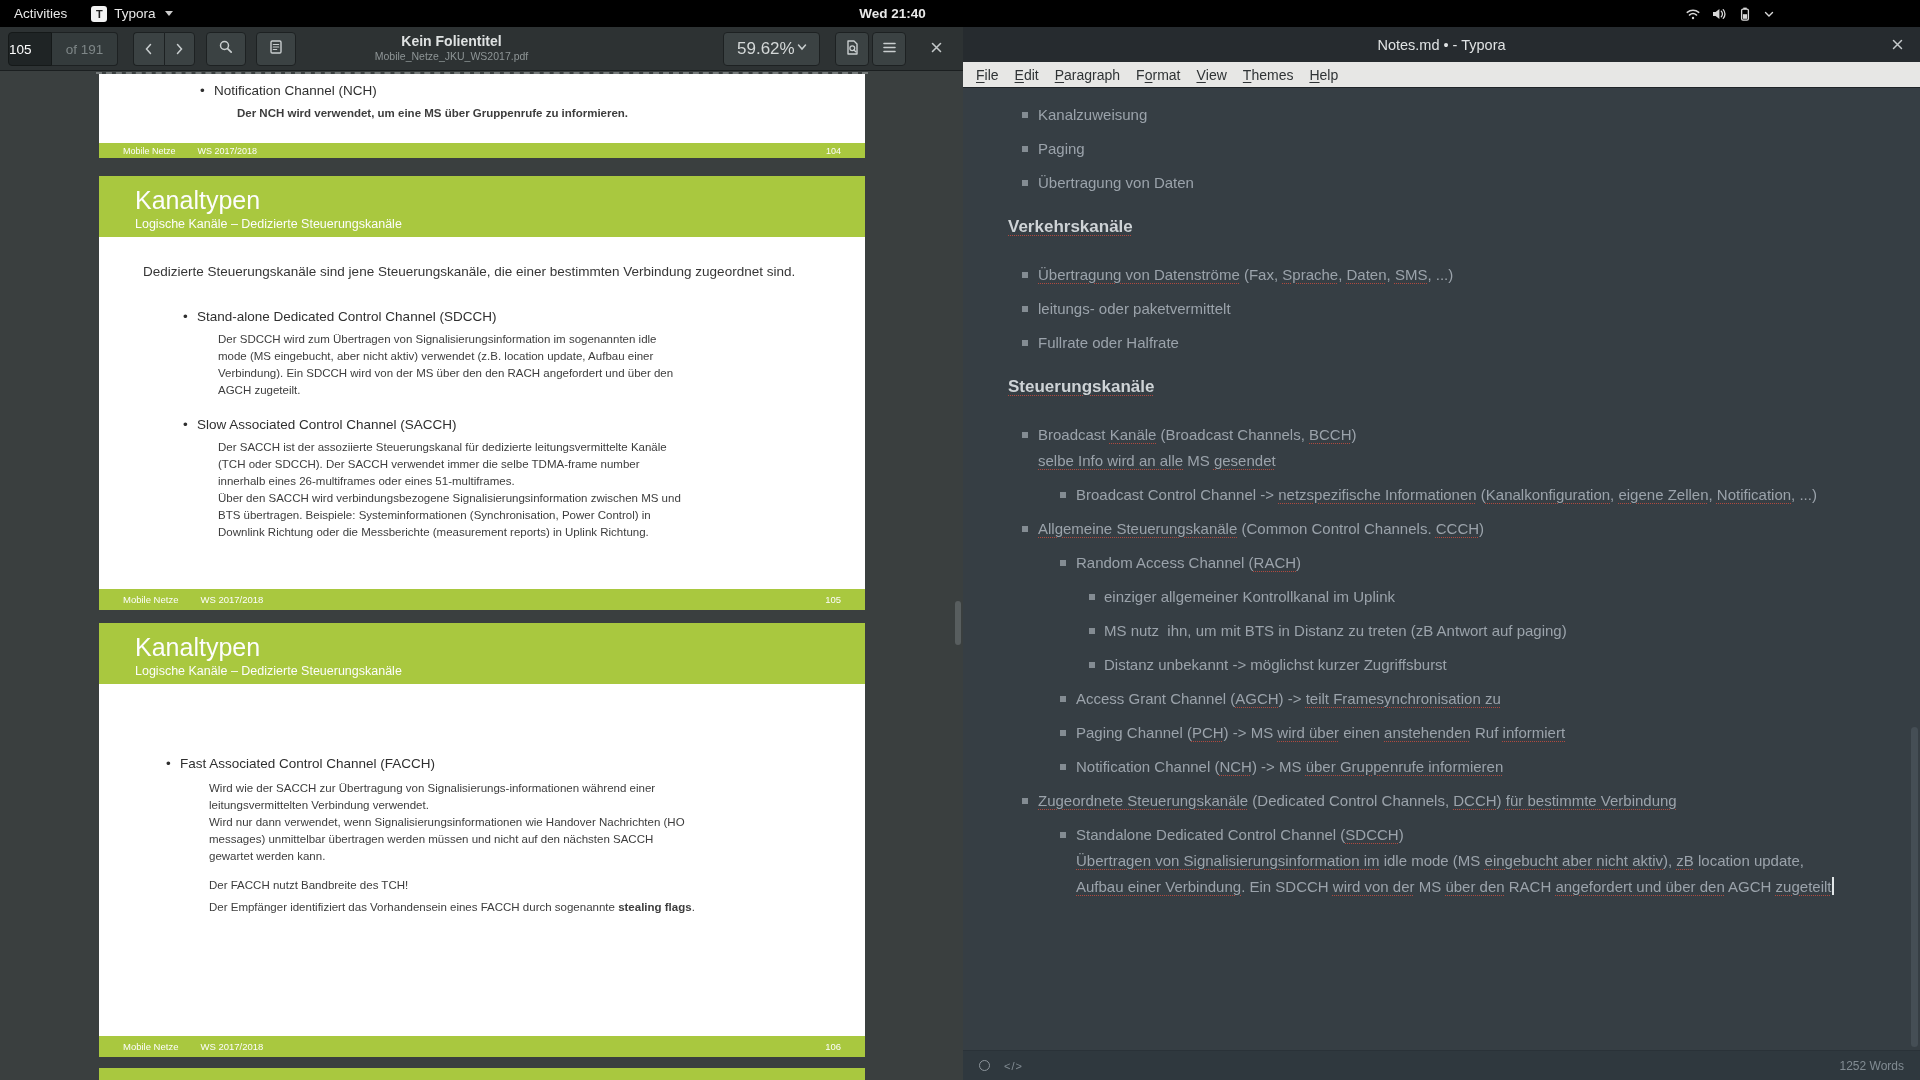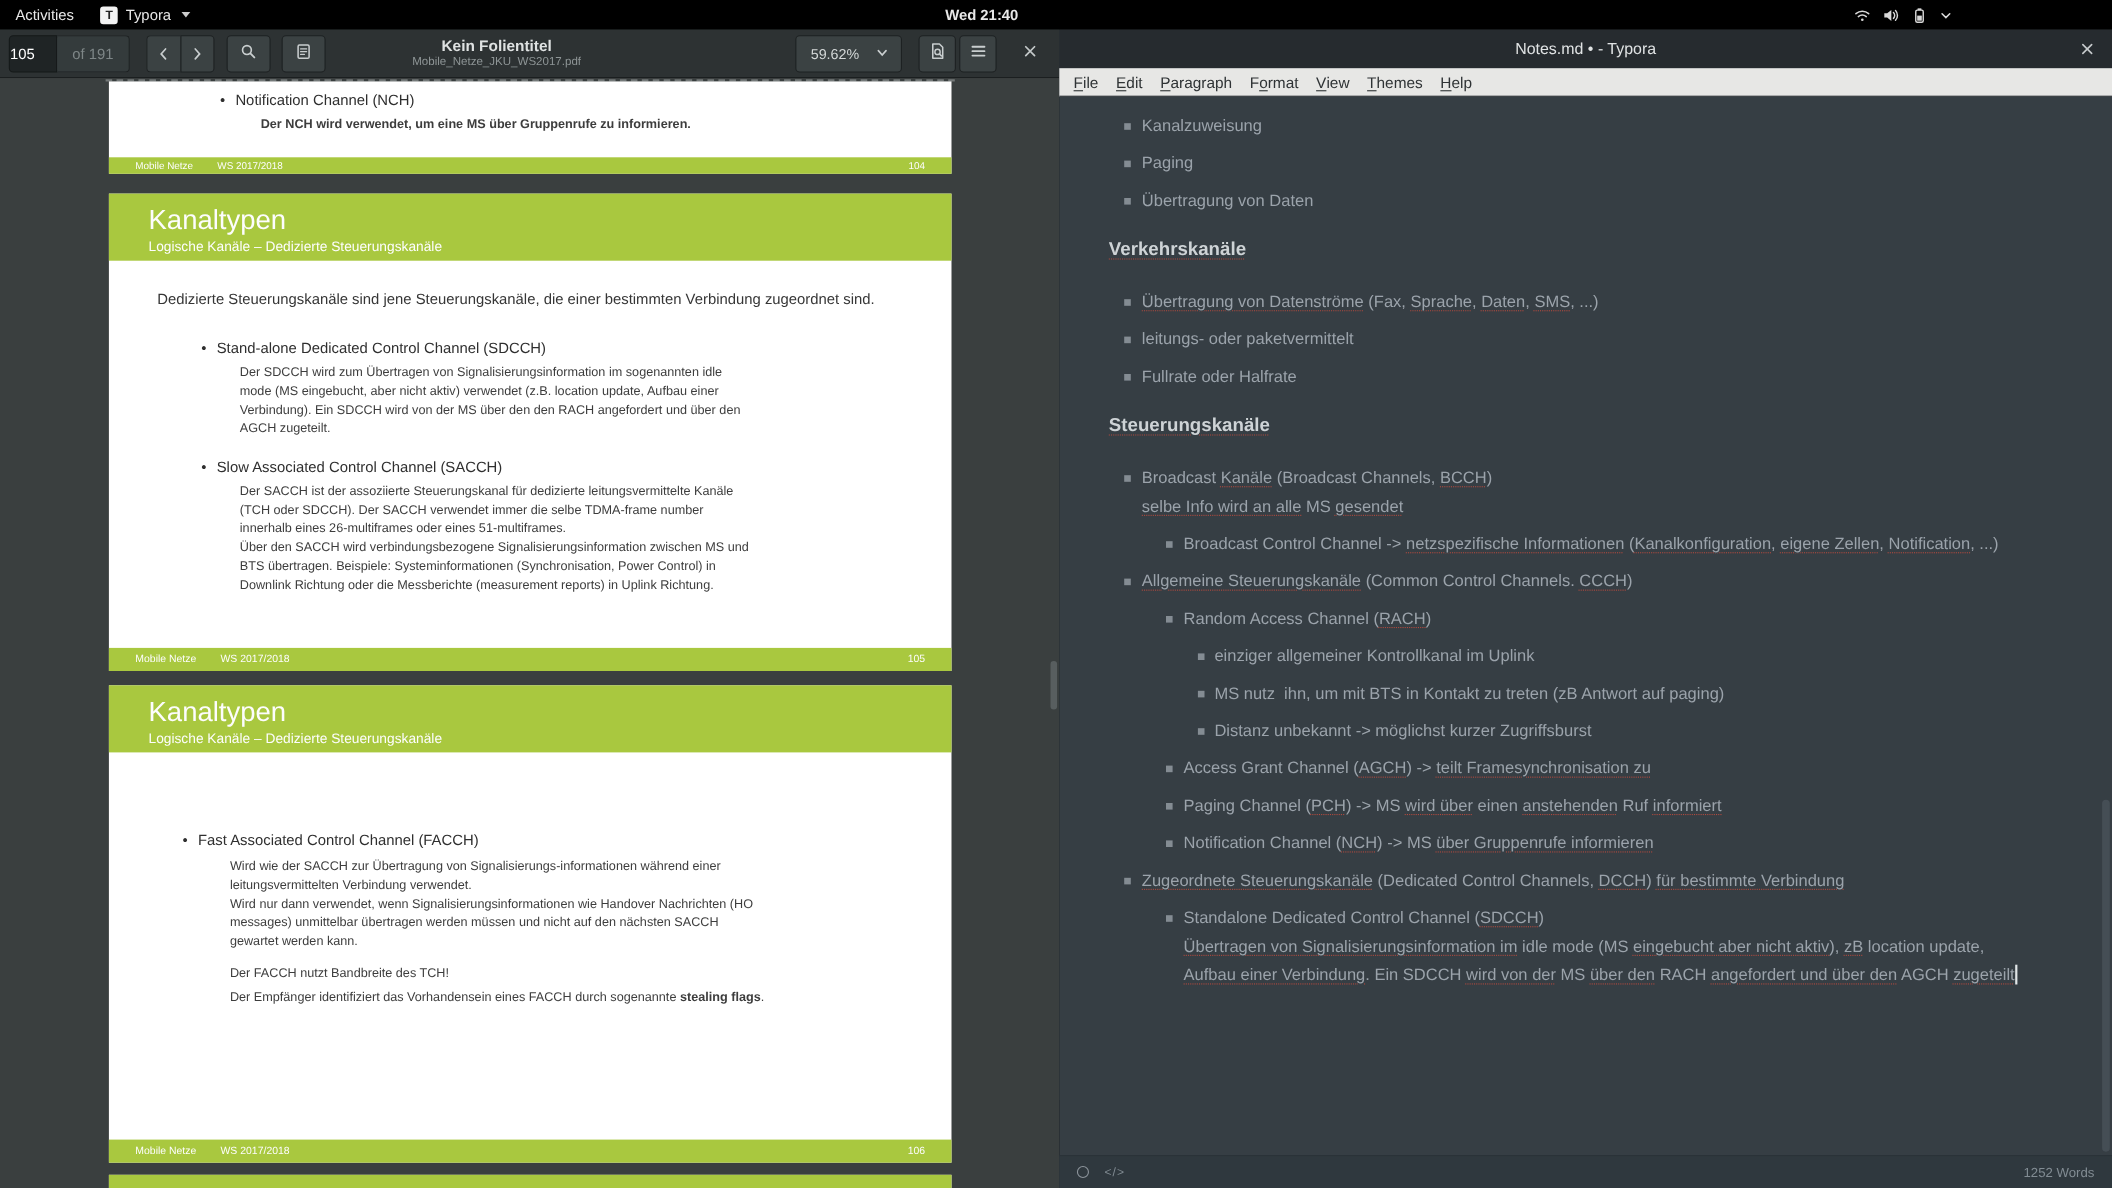--- a/index.html
+++ b/index.html
@@ -23,21 +23,21 @@
   .ev-btn { position:absolute; top:5px; height:34px; background:#3b4243; border:1px solid #1d2122; border-radius:4px; color:#c9cecf; display:flex; align-items:center; justify-content:center; }
   .ev-entry { position:absolute; top:5px; height:34px; background:#1f2425; border:1px solid #151919; border-radius:4px 0 0 4px; color:#fff; font-size:13.5px; display:flex; align-items:center; justify-content:center; }
   .ev-oflabel { position:absolute; top:5px; height:34px; background:#343b3c; border:1px solid #1d2122; border-left:none; border-radius:0 4px 4px 0; color:#7e8687; font-size:13.5px; display:flex; align-items:center; justify-content:center; }
   .ev-navgroup { position:absolute; top:5px; left:133px; width:62px; height:34px; display:flex; }
   .ev-navgroup .half { flex:1; background:#3b4243; border:1px solid #1d2122; display:flex; align-items:center; justify-content:center; }
   .ev-navgroup .half:first-child { border-radius:4px 0 0 4px; border-right:none; }
   .ev-navgroup .half:last-child { border-radius:0 4px 4px 0; }
   .ev-titleblock { position:absolute; left:200px; right:260px; top:5px; text-align:center; pointer-events:none; }
   .ev-doctitle { font-size:14px; font-weight:700; color:#dfe2e2; line-height:18px; }
   .ev-docfile { font-size:10.5px; color:#8e9596; line-height:13px; }
-  .ev-zoom { position:absolute; left:723px; top:5px; width:97px; height:34px; background:#3b4243; border:1px solid #1d2122; border-radius:4px; color:#d4d8d8; font-size:13px; display:flex; align-items:center; justify-content:space-between; padding:0 10px 0 13px; }
+  .ev-zoom { position:absolute; left:723px; top:5px; width:97px; height:34px; background:#3b4243; border:1px solid #1d2122; border-radius:4px; color:#d4d8d8; font-size:17px; display:flex; align-items:center; justify-content:space-between; padding:0 10px 0 13px; }
   .ev-close { position:absolute; right:10px; top:5px; width:34px; height:34px; display:flex; align-items:center; justify-content:center; color:#c3c8c9; }
 
   .ev-canvas { position:absolute; left:0; top:44px; width:963px; height:1009px; background:#3a3f3f; overflow:hidden; }
   .page-sep { position:absolute; top:1px; left:96px; width:772px; border-top:2px dashed #747979; }
   .pdf-page { position:absolute; left:99px; width:766px; background:#ffffff; color:#3d3d3d; }
   .ev-scrollbar { position:absolute; right:2px; top:530px; width:6px; height:44px; background:#585e5f; border-radius:3px; }
 
   .slide-hdr { position:relative; width:100%; height:61px; background:#a9c83f; color:#fdfdfd; padding:10px 20px 0 36px; }
   .slide-title { font-size:25px; font-weight:400; line-height:28px; }
   .slide-sub { font-size:12.5px; line-height:16px; margin-top:2px; }
@@ -327,21 +327,21 @@
         <div class="ty-li lvl2">
           <span class="ty-bullet"></span>
           <div class="ty-line"><span>Random Access Channel (</span><span class="sp">RACH</span><span>)</span></div>
         </div>
         <div class="ty-li lvl3">
           <span class="ty-bullet"></span>
           <div class="ty-line"><span>einziger allgemeiner Kontrollkanal im Uplink</span></div>
         </div>
         <div class="ty-li lvl3">
           <span class="ty-bullet"></span>
-          <div class="ty-line"><span>MS nutz  ihn, um mit BTS in Kontakt zu treten (zB Antwort auf paging)</span></div>
+          <div class="ty-line"><span>MS nutz  ihn, um mit BTS in Distanz zu treten (zB Antwort auf paging)</span></div>
         </div>
         <div class="ty-li lvl3">
           <span class="ty-bullet"></span>
           <div class="ty-line"><span>Distanz unbekannt -&gt; möglichst kurzer Zugriffsburst</span></div>
         </div>
         <div class="ty-li lvl2">
           <span class="ty-bullet"></span>
           <div class="ty-line"><span>Access Grant Channel (</span><span class="sp">AGCH</span><span>) -&gt; </span><span class="sp">teilt Framesynchronisation zu</span></div>
         </div>
         <div class="ty-li lvl2">

